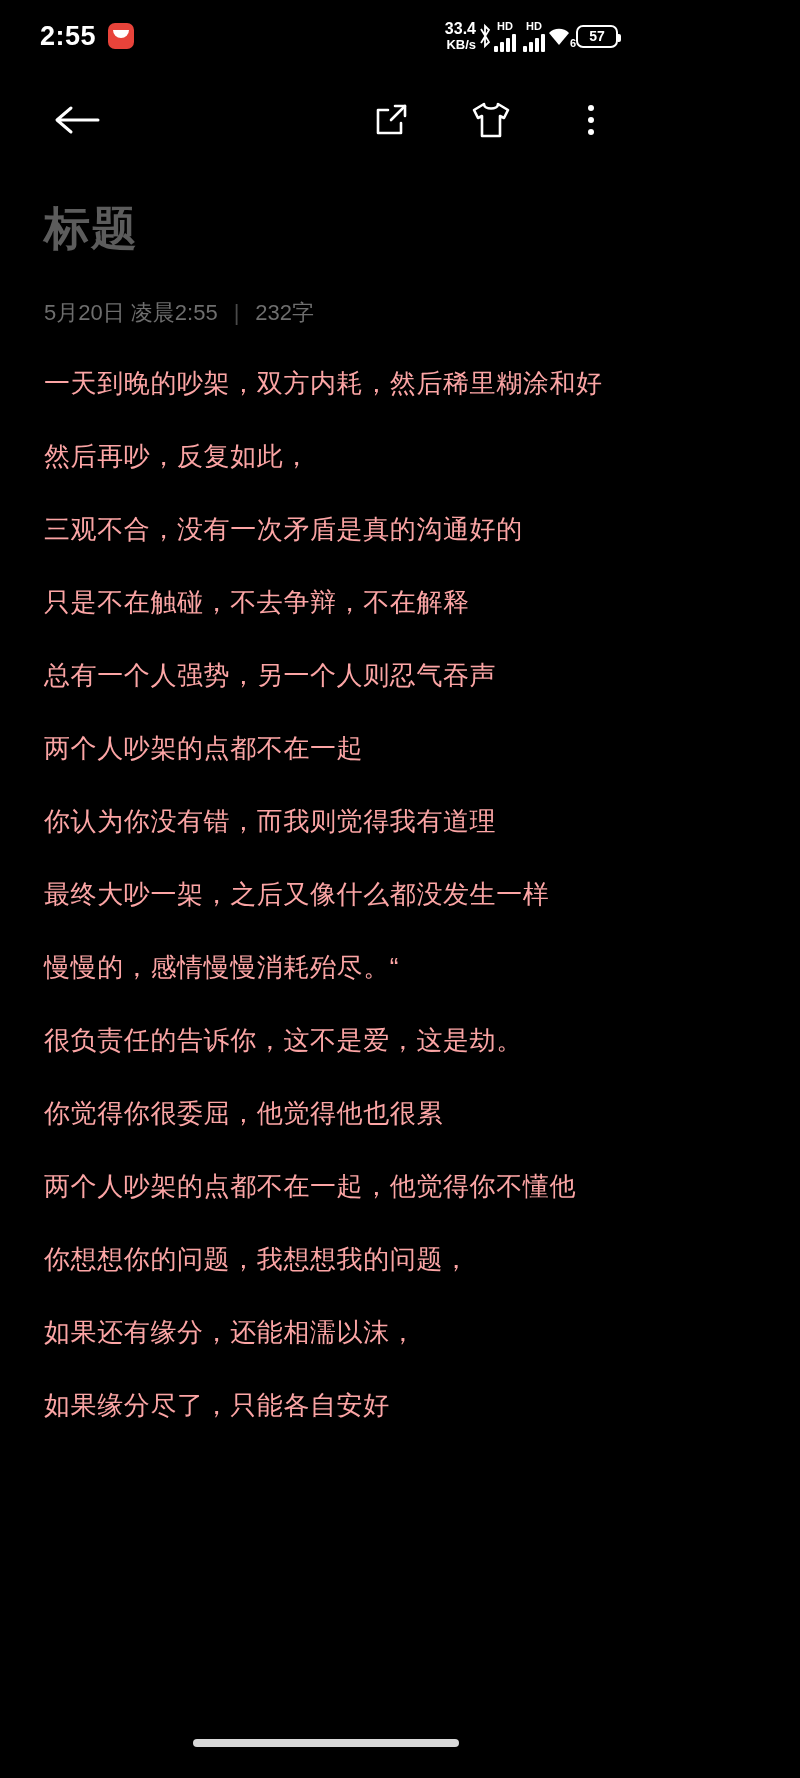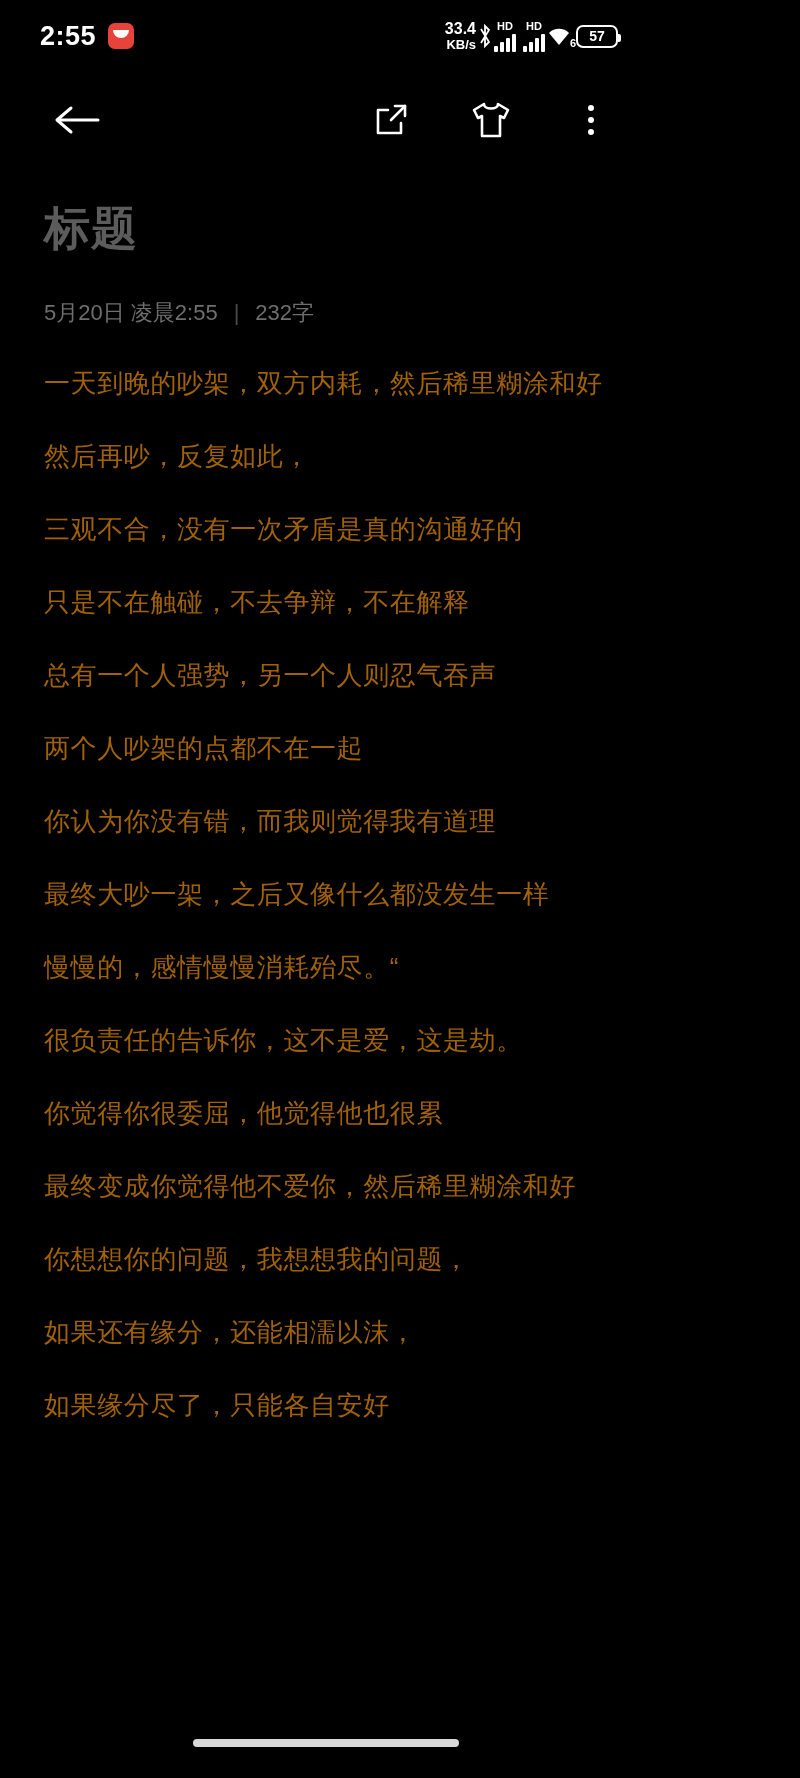--- a/index.html
+++ b/index.html
@@ -139,21 +139,21 @@
     gap: 16px;
     margin-top: 38px;
     color: #6e6e6e;
     font-size: 22px;
   }
   .note-meta .sep { color: #4a4a4a; }
   .note-body {
     margin-top: 42px;
   }
   .note-line {
-    color: #a16207;
+    color: #fca5a5;
     font-size: 26px;
     line-height: 1.0;
     margin-bottom: 47px;
     letter-spacing: 0.6px;
     white-space: pre-wrap;
   }
 
   
   .gesture-area {
     flex: 0 0 70px;
@@ -268,21 +268,21 @@
       <div class="note-line">然后再吵，反复如此，</div>
       <div class="note-line">三观不合，没有一次矛盾是真的沟通好的</div>
       <div class="note-line">只是不在触碰，不去争辩，不在解释</div>
       <div class="note-line">总有一个人强势，另一个人则忍气吞声</div>
       <div class="note-line">两个人吵架的点都不在一起</div>
       <div class="note-line">你认为你没有错，而我则觉得我有道理</div>
       <div class="note-line">最终大吵一架，之后又像什么都没发生一样</div>
       <div class="note-line">慢慢的，感情慢慢消耗殆尽。“</div>
       <div class="note-line">很负责任的告诉你，这不是爱，这是劫。</div>
       <div class="note-line">你觉得你很委屈，他觉得他也很累</div>
-      <div class="note-line">最终变成你觉得他不爱你，然后稀里糊涂和好</div>
+      <div class="note-line">两个人吵架的点都不在一起，他觉得你不懂他</div>
       <div class="note-line">你想想你的问题，我想想我的问题，</div>
       <div class="note-line">如果还有缘分，还能相濡以沫，</div>
       <div class="note-line">如果缘分尽了，只能各自安好</div>
     </div>
   </div>
 
   <div class="gesture-area">
     <div class="gesture-bar"></div>
   </div>
 

